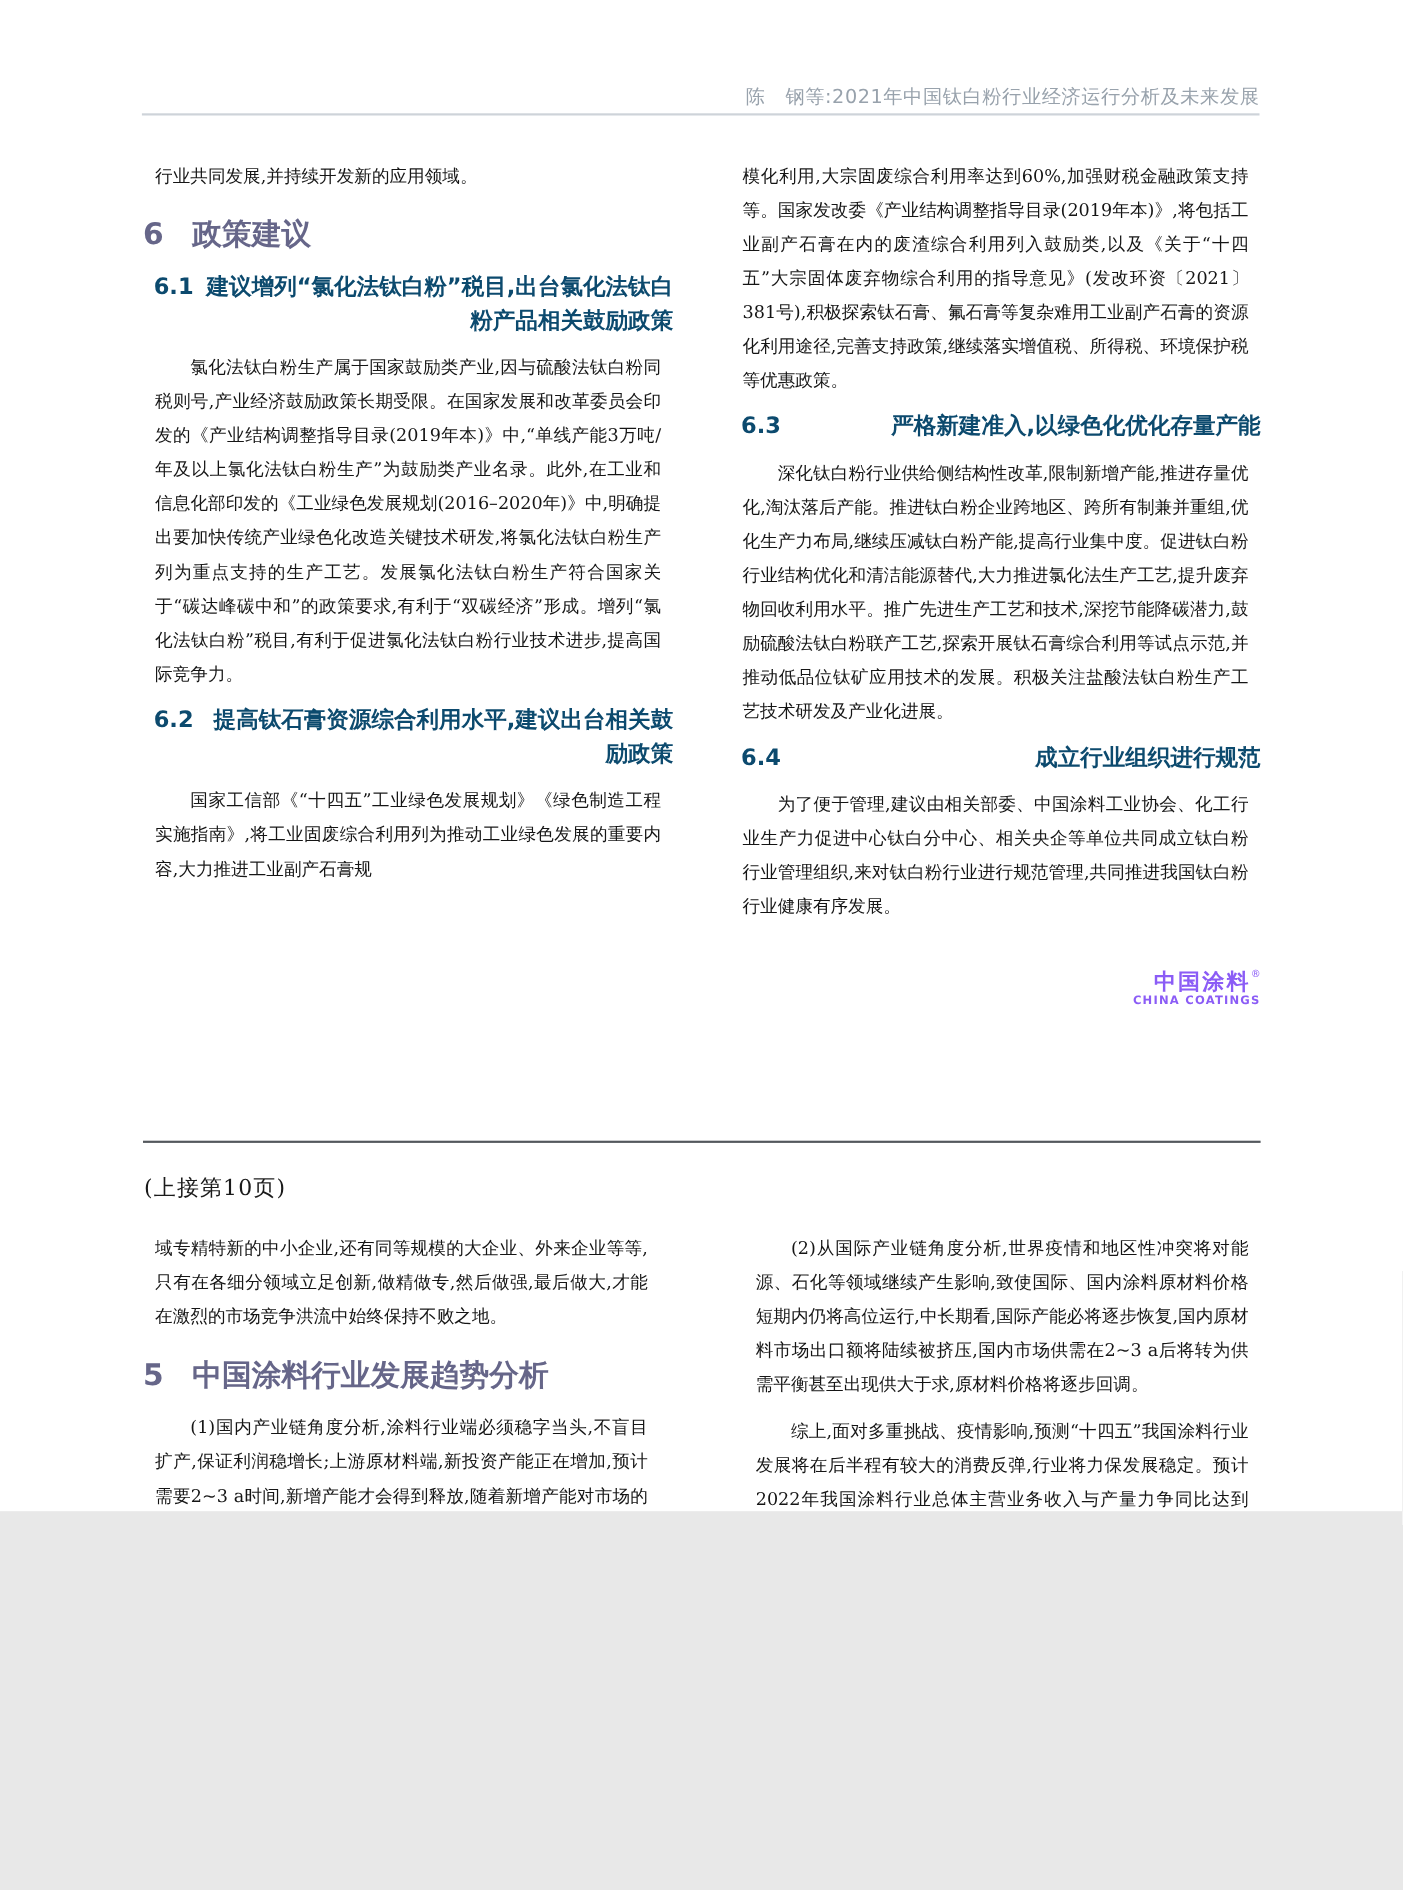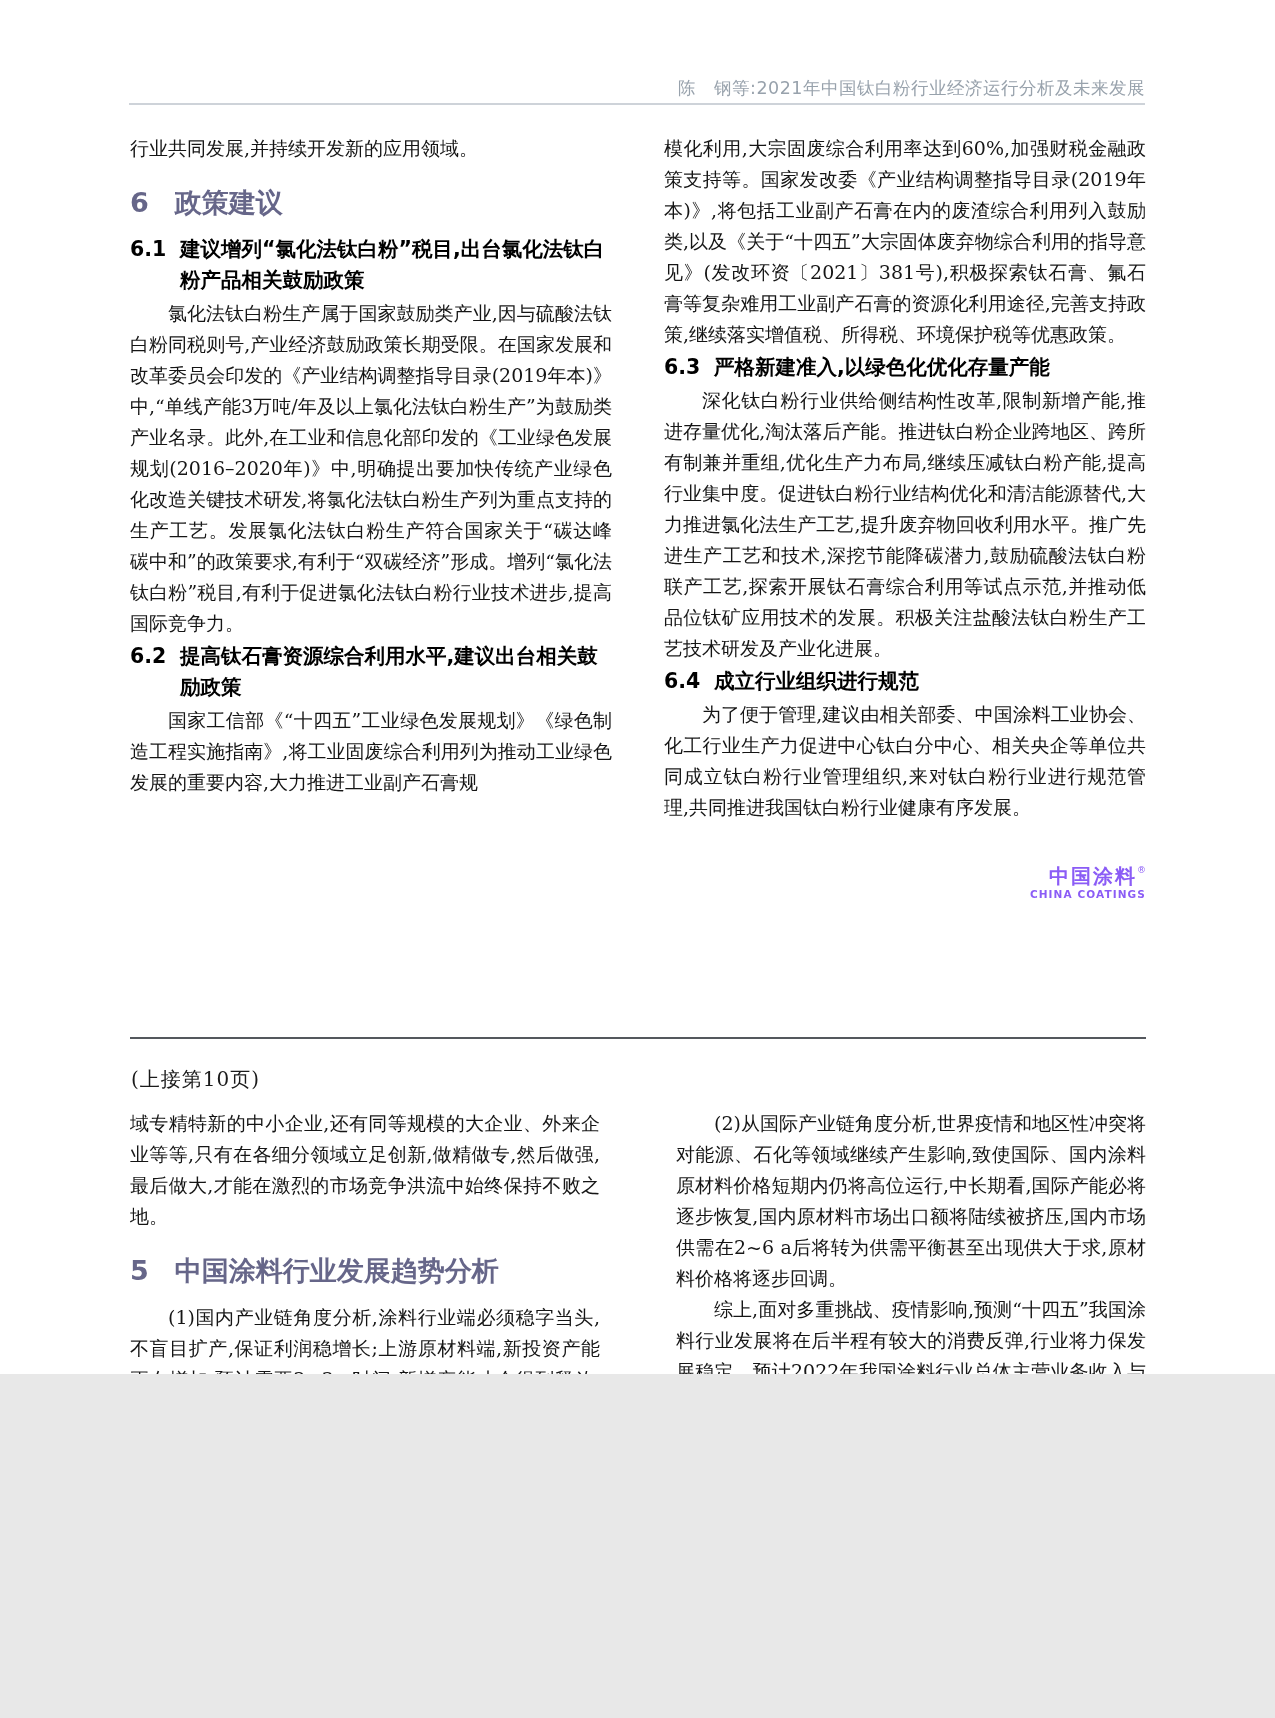--- a/index.html
+++ b/index.html
@@ -13,35 +13,35 @@
     position:absolute;top:76px;right:130px;
     font-family:"DejaVu Sans","Liberation Sans",sans-serif;
     font-size:17.5px;color:#98a2ac;letter-spacing:0.5px;
   }
   .header-rule{position:absolute;top:103px;left:129px;width:1016px;height:2px;background:#ced3d9;}
   
   .section-top{position:absolute;top:133px;left:130px;width:1016px;display:flex;gap:52px;}
   .section-bottom{position:absolute;top:1108px;left:130px;width:1016px;display:flex;gap:76px;}
   .col{width:482px;}
   
-  .para{margin:0;font-size:19px;line-height:31px;text-align:justify;color:#151515;}
+  .para{margin:11px;font-size:16px;line-height:31px;text-align:justify;color:#151515;}
   .indent{text-indent:2em;}
   
   .sec-h1{
     display:flex;align-items:baseline;gap:26px;
     font-family:"DejaVu Sans","Liberation Sans",sans-serif;
     font-weight:bold;font-size:27px;color:#666689;
     margin:21px 0 13px 0;line-height:36px;
   }
   
   .sec-h2{
     display:flex;gap:4px;
     font-family:"DejaVu Sans","Liberation Sans",sans-serif;
-    font-weight:bold;font-size:20.5px;color:#000000;
-    line-height:31px;margin:2px 0 2px 0;text-align:left;
+    font-weight:bold;font-size:20.5px;color:#0c4a6e;
+    line-height:31px;margin:2px 0 2px 0;text-align:right;
   }
   .sec-h2 .h2-num{flex:0 0 46px;}
   .sec-h2 .h2-title{flex:1;}
   
   .mid-divider{position:absolute;top:1037px;left:130px;width:1016px;height:2px;background:#54585d;}
   .continued-note{
     position:absolute;top:1066px;left:131px;
     font-size:20px;color:#1a1a1a;letter-spacing:1px;
   }
   
@@ -129,21 +129,21 @@
     <div class="col">
       <p class="para">域专精特新的中小企业,还有同等规模的大企业、外来企业等等,只有在各细分领域立足创新,做精做专,然后做强,最后做大,才能在激烈的市场竞争洪流中始终保持不败之地。</p>
       <div class="sec-h1">
         <span>5</span>
         <span>中国涂料行业发展趋势分析</span>
       </div>
       <p class="para indent">(1)国内产业链角度分析,涂料行业端必须稳字当头,不盲目扩产,保证利润稳增长;上游原材料端,新投资产能正在增加,预计需要2~3 a时间,新增产能才会得到释放,随着新增产能对市场的逐步冲击,原材料价格有望逐步回归正轨;下游涂装市场端,一方面,包括自贸区、新区建设、西北、西南地区经济转移与承接等必将提供巨大的涂料需求市场;另一方面,国际疫情当下,中国制造无疑已经成为世界制造的中心,涂装市场需求也将有所扩大。</p>
     </div>
 
     <div class="col">
-      <p class="para indent">(2)从国际产业链角度分析,世界疫情和地区性冲突将对能源、石化等领域继续产生影响,致使国际、国内涂料原材料价格短期内仍将高位运行,中长期看,国际产能必将逐步恢复,国内原材料市场出口额将陆续被挤压,国内市场供需在2~6 a后将转为供需平衡甚至出现供大于求,原材料价格将逐步回调。</p>
+      <p class="para indent">(2)从国际产业链角度分析,世界疫情和地区性冲突将对能源、石化等领域继续产生影响,致使国际、国内涂料原材料价格短期内仍将高位运行,中长期看,国际产能必将逐步恢复,国内原材料市场出口额将陆续被挤压,国内市场供需在2~3 a后将转为供需平衡甚至出现供大于求,原材料价格将逐步回调。</p>
       <p class="para indent">综上,面对多重挑战、疫情影响,预测“十四五”我国涂料行业发展将在后半程有较大的消费反弹,行业将力保发展稳定。预计2022年我国涂料行业总体主营业务收入与产量力争同比达到4%目标水平,利润增速转正。在“十四五”的前半期,中国涂料企业应该练好内功,稳字当头,在各自细分领域做精做强,做好准备迎接中后期行业发展的春天。</p>
       <p class="note">注:本文由中国涂料工业协会王臻、为了便于管理。</p>
       <div class="logo logo-bottom">
         <div>
           <span class="cn">中国涂料</span><span class="reg">®</span>
         </div>
         <div class="en">CHINA COATINGS</div>
       </div>
     </div>
   </div>

